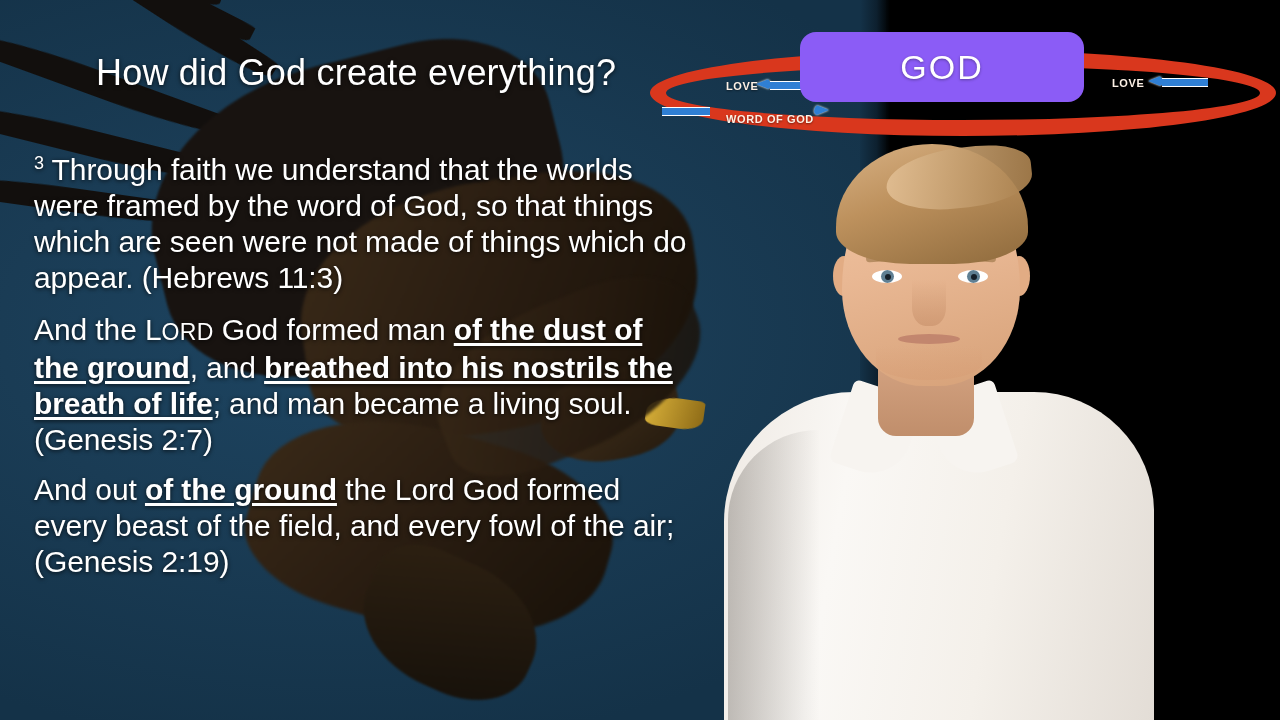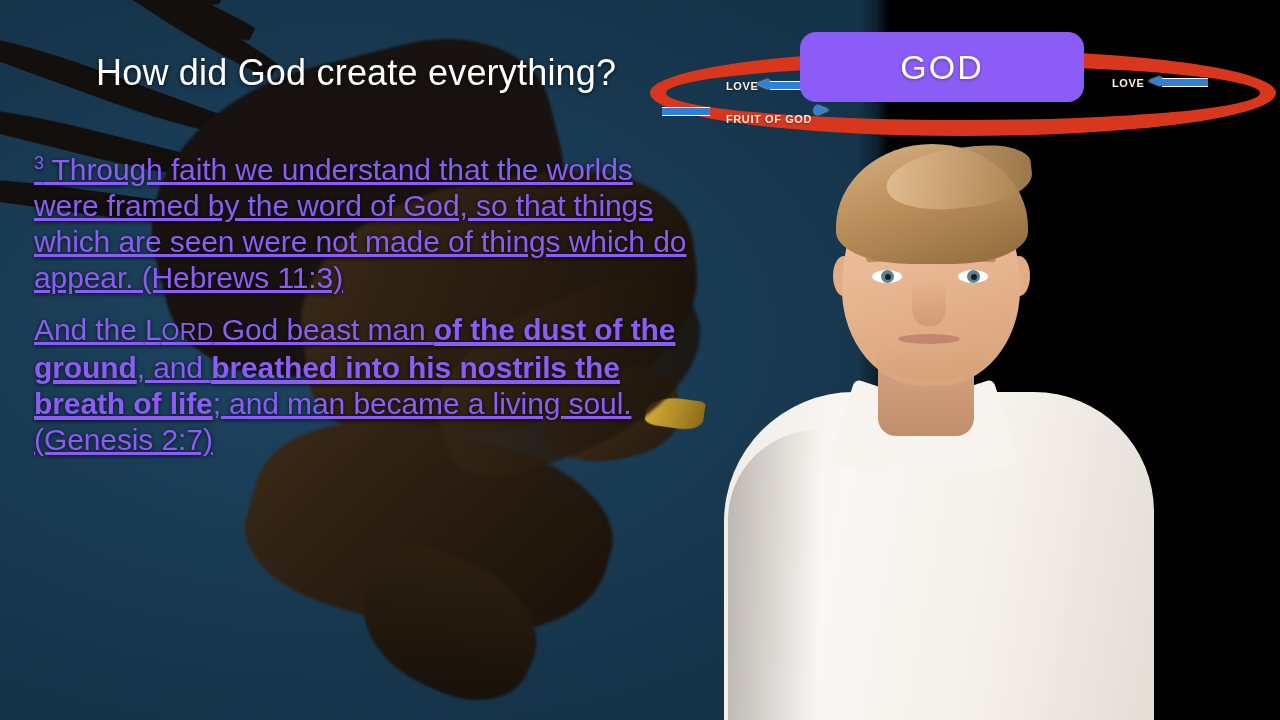--- a/index.html
+++ b/index.html
@@ -52,24 +52,23 @@
 
   
   .title{
     position:absolute;left:96px;top:52px;
     font-size:36px;font-weight:400;color:#ffffff;letter-spacing:.2px;
     text-shadow:0 1px 4px rgba(0,0,0,.75);
     font-family:"Liberation Sans", sans-serif;
   }
   .body-col{position:absolute;left:34px;top:152px;width:660px;}
   .para{
-    color:#8b5cf6;font-size:30px;line-height:36px;font-weight:300;
+    color:#ffffff;font-size:30px;line-height:36px;font-weight:300;
     margin:0 0 14px 0;letter-spacing:-.1px;
     text-shadow:0 1px 4px rgba(0,0,0,.8);
-    text-decoration:underline;
   }
   .para.p1{margin-bottom:16px;}
   .sup{font-size:18px;vertical-align:super;line-height:0;}
   .smallcaps{font-size:23px;letter-spacing:.3px;}
   .u{font-weight:bold;text-decoration:underline;text-underline-offset:3px;}
 
   
   .diagram{position:absolute;left:636px;top:20px;width:644px;height:125px;}
   .ring{
     position:absolute;left:14px;top:30px;width:626px;height:86px;
@@ -188,43 +187,46 @@
   <div class="title">How did God create everything?</div>
 
   <div class="body-col">
 
     <p class="para p1">
       <span class="sup">3</span><span> Through faith we understand that the worlds were framed by the word of God, so that things which are seen were not made of things which do appear. (Hebrews 11:3)</span>
     </p>
 
 
     <p class="para">
-      <span>And the </span><span>L</span><span class="smallcaps">ORD</span><span> God beast man </span><span class="u">of the dust of the ground</span><span>, and </span><span class="u">breathed into his nostrils the breath of life</span><span>; and man became a living soul. (Genesis 2:7)</span>
+      <span>And the </span><span>L</span><span class="smallcaps">ORD</span><span> God formed man </span><span class="u">of the dust of the ground</span><span>, and </span><span class="u">breathed into his nostrils the breath of life</span><span>; and man became a living soul. (Genesis 2:7)</span>
     </p>
 
+    <p class="para">
+      <span>And out </span><span class="u">of the ground</span><span> the Lord God formed every beast of the field, and every fowl of the air; (Genesis 2:19)</span>
+    </p>
   </div>
 
   <div class="diagram">
     <div class="ring"></div>
 
     <div class="arrow arrow-left ar-love">
       <div class="head"></div>
         <div class="shaft"></div>
     </div>
     <div class="arrow arrow-right ar-word">
       <div class="shaft"></div>
         <div class="head"></div>
     </div>
     <div class="arrow arrow-left ar-fruit">
       <div class="head"></div>
         <div class="shaft"></div>
     </div>
 
     <div class="ring-label lbl-love">LOVE</div>
-    <div class="ring-label lbl-word">FRUIT OF GOD</div>
+    <div class="ring-label lbl-word">WORD OF GOD</div>
     <div class="ring-label lbl-fruit">LOVE</div>
 
     <div class="god-box">
       <span class="god-label">GOD</span>
     </div>
   </div>
 
   <div class="presenter">
     <div class="shirt"></div>
     <div class="shirt-shadow"></div>

